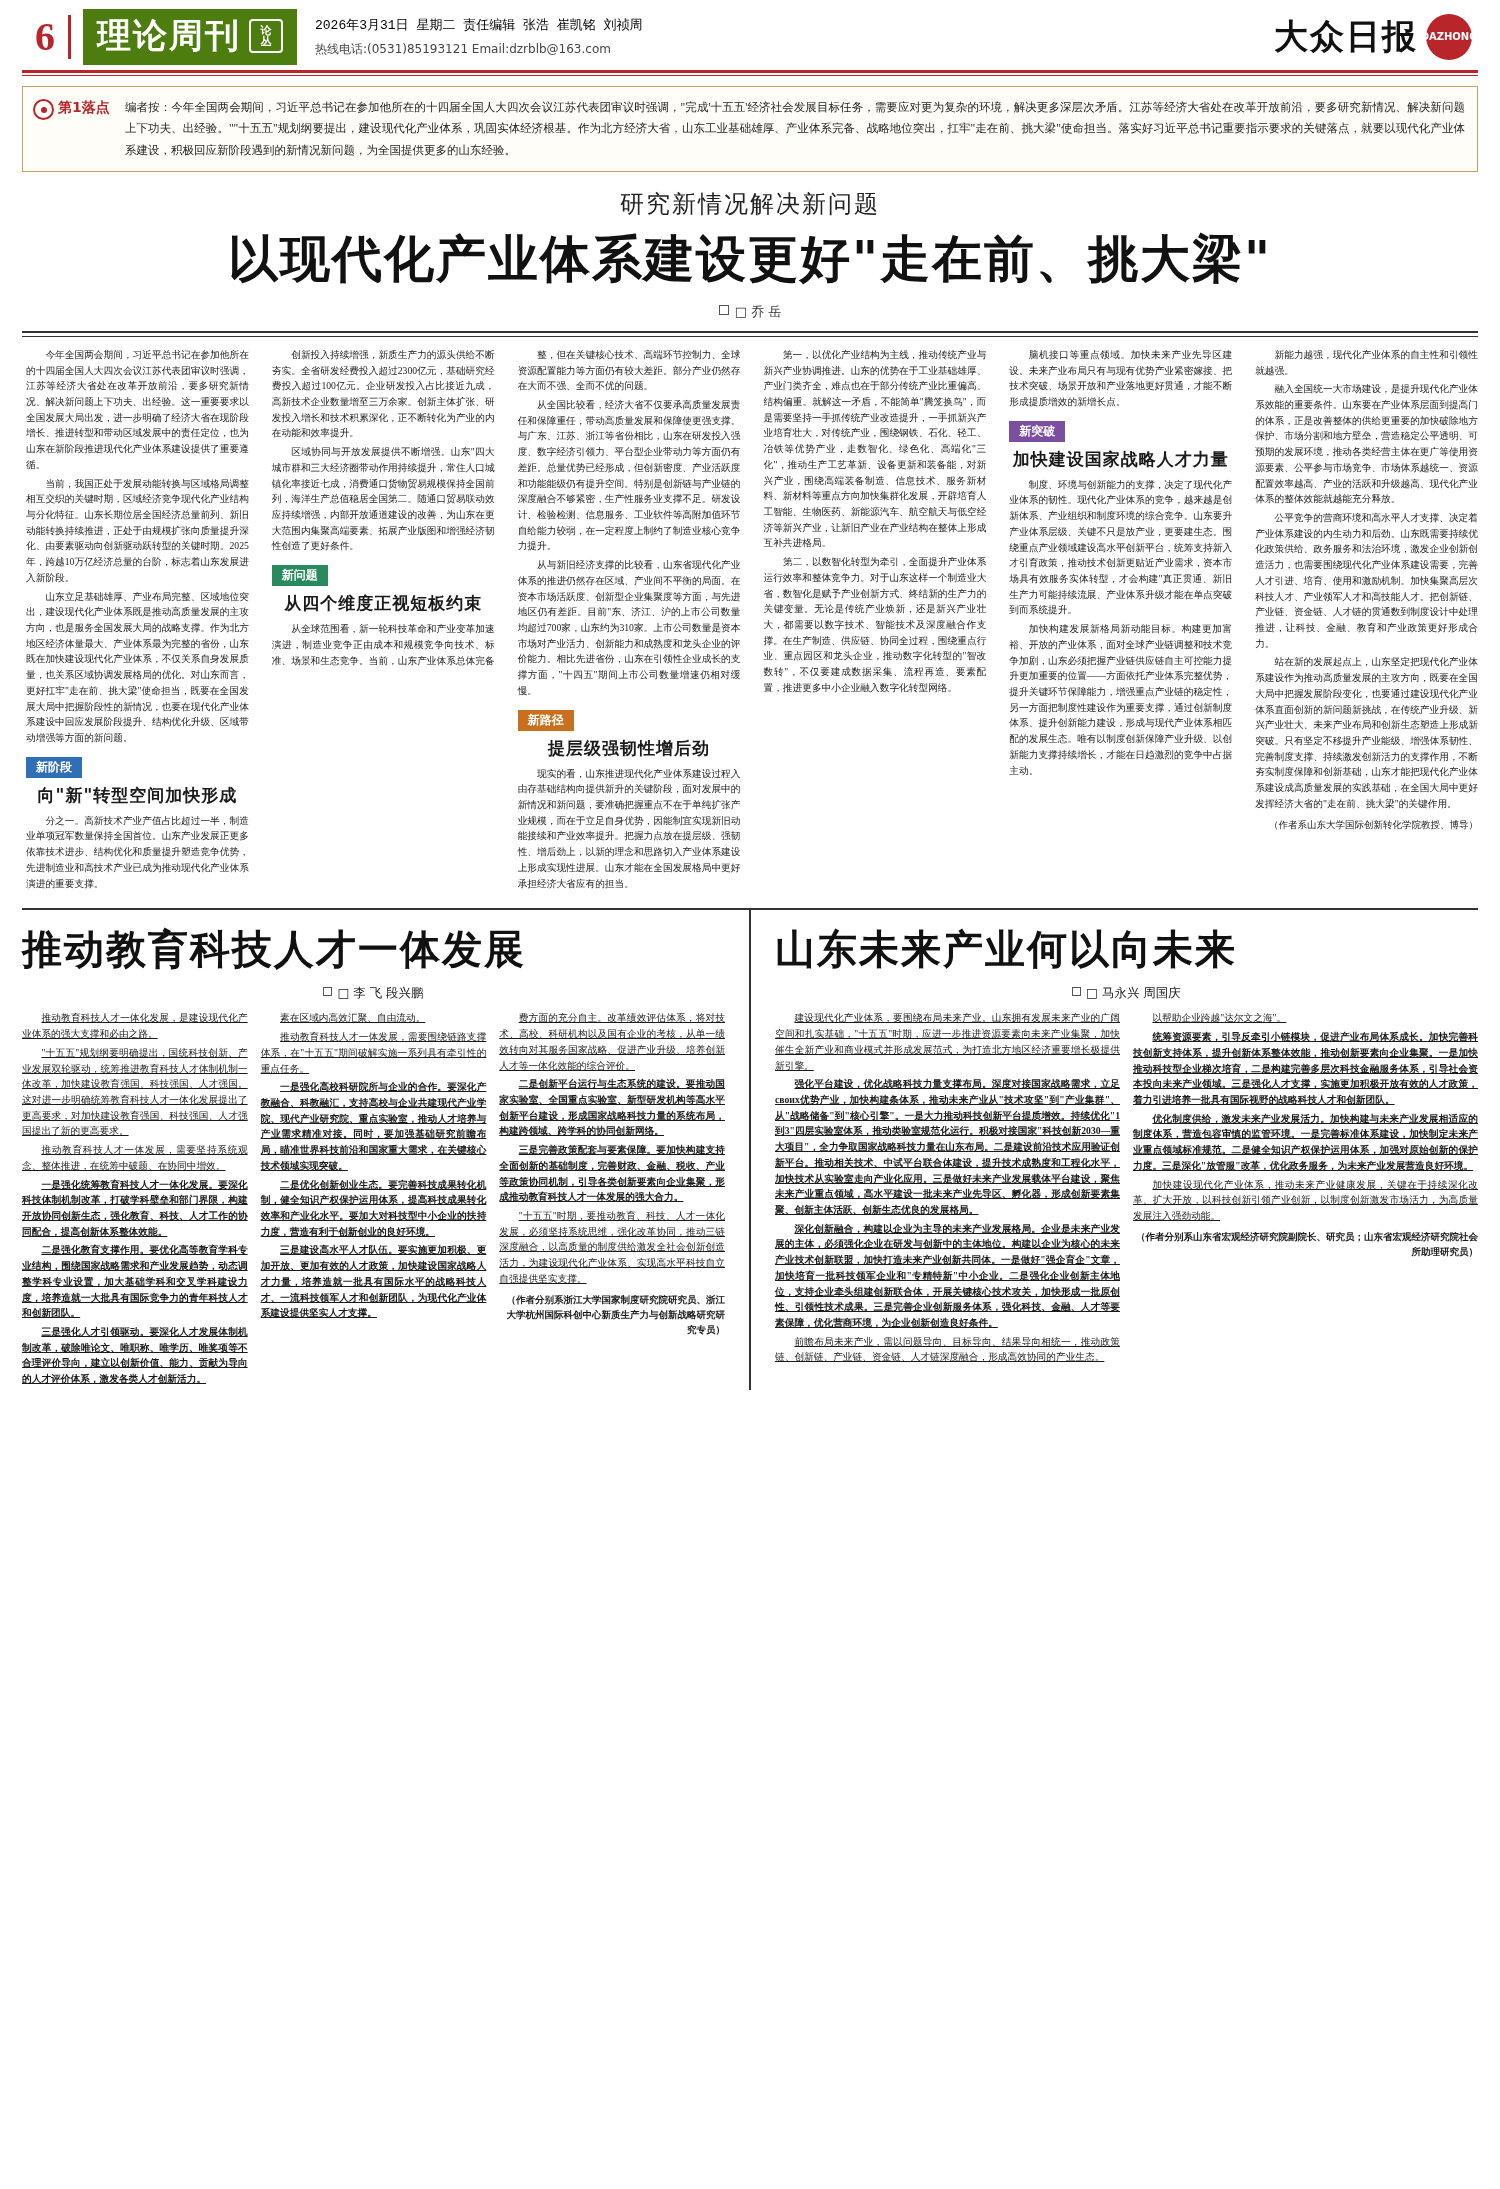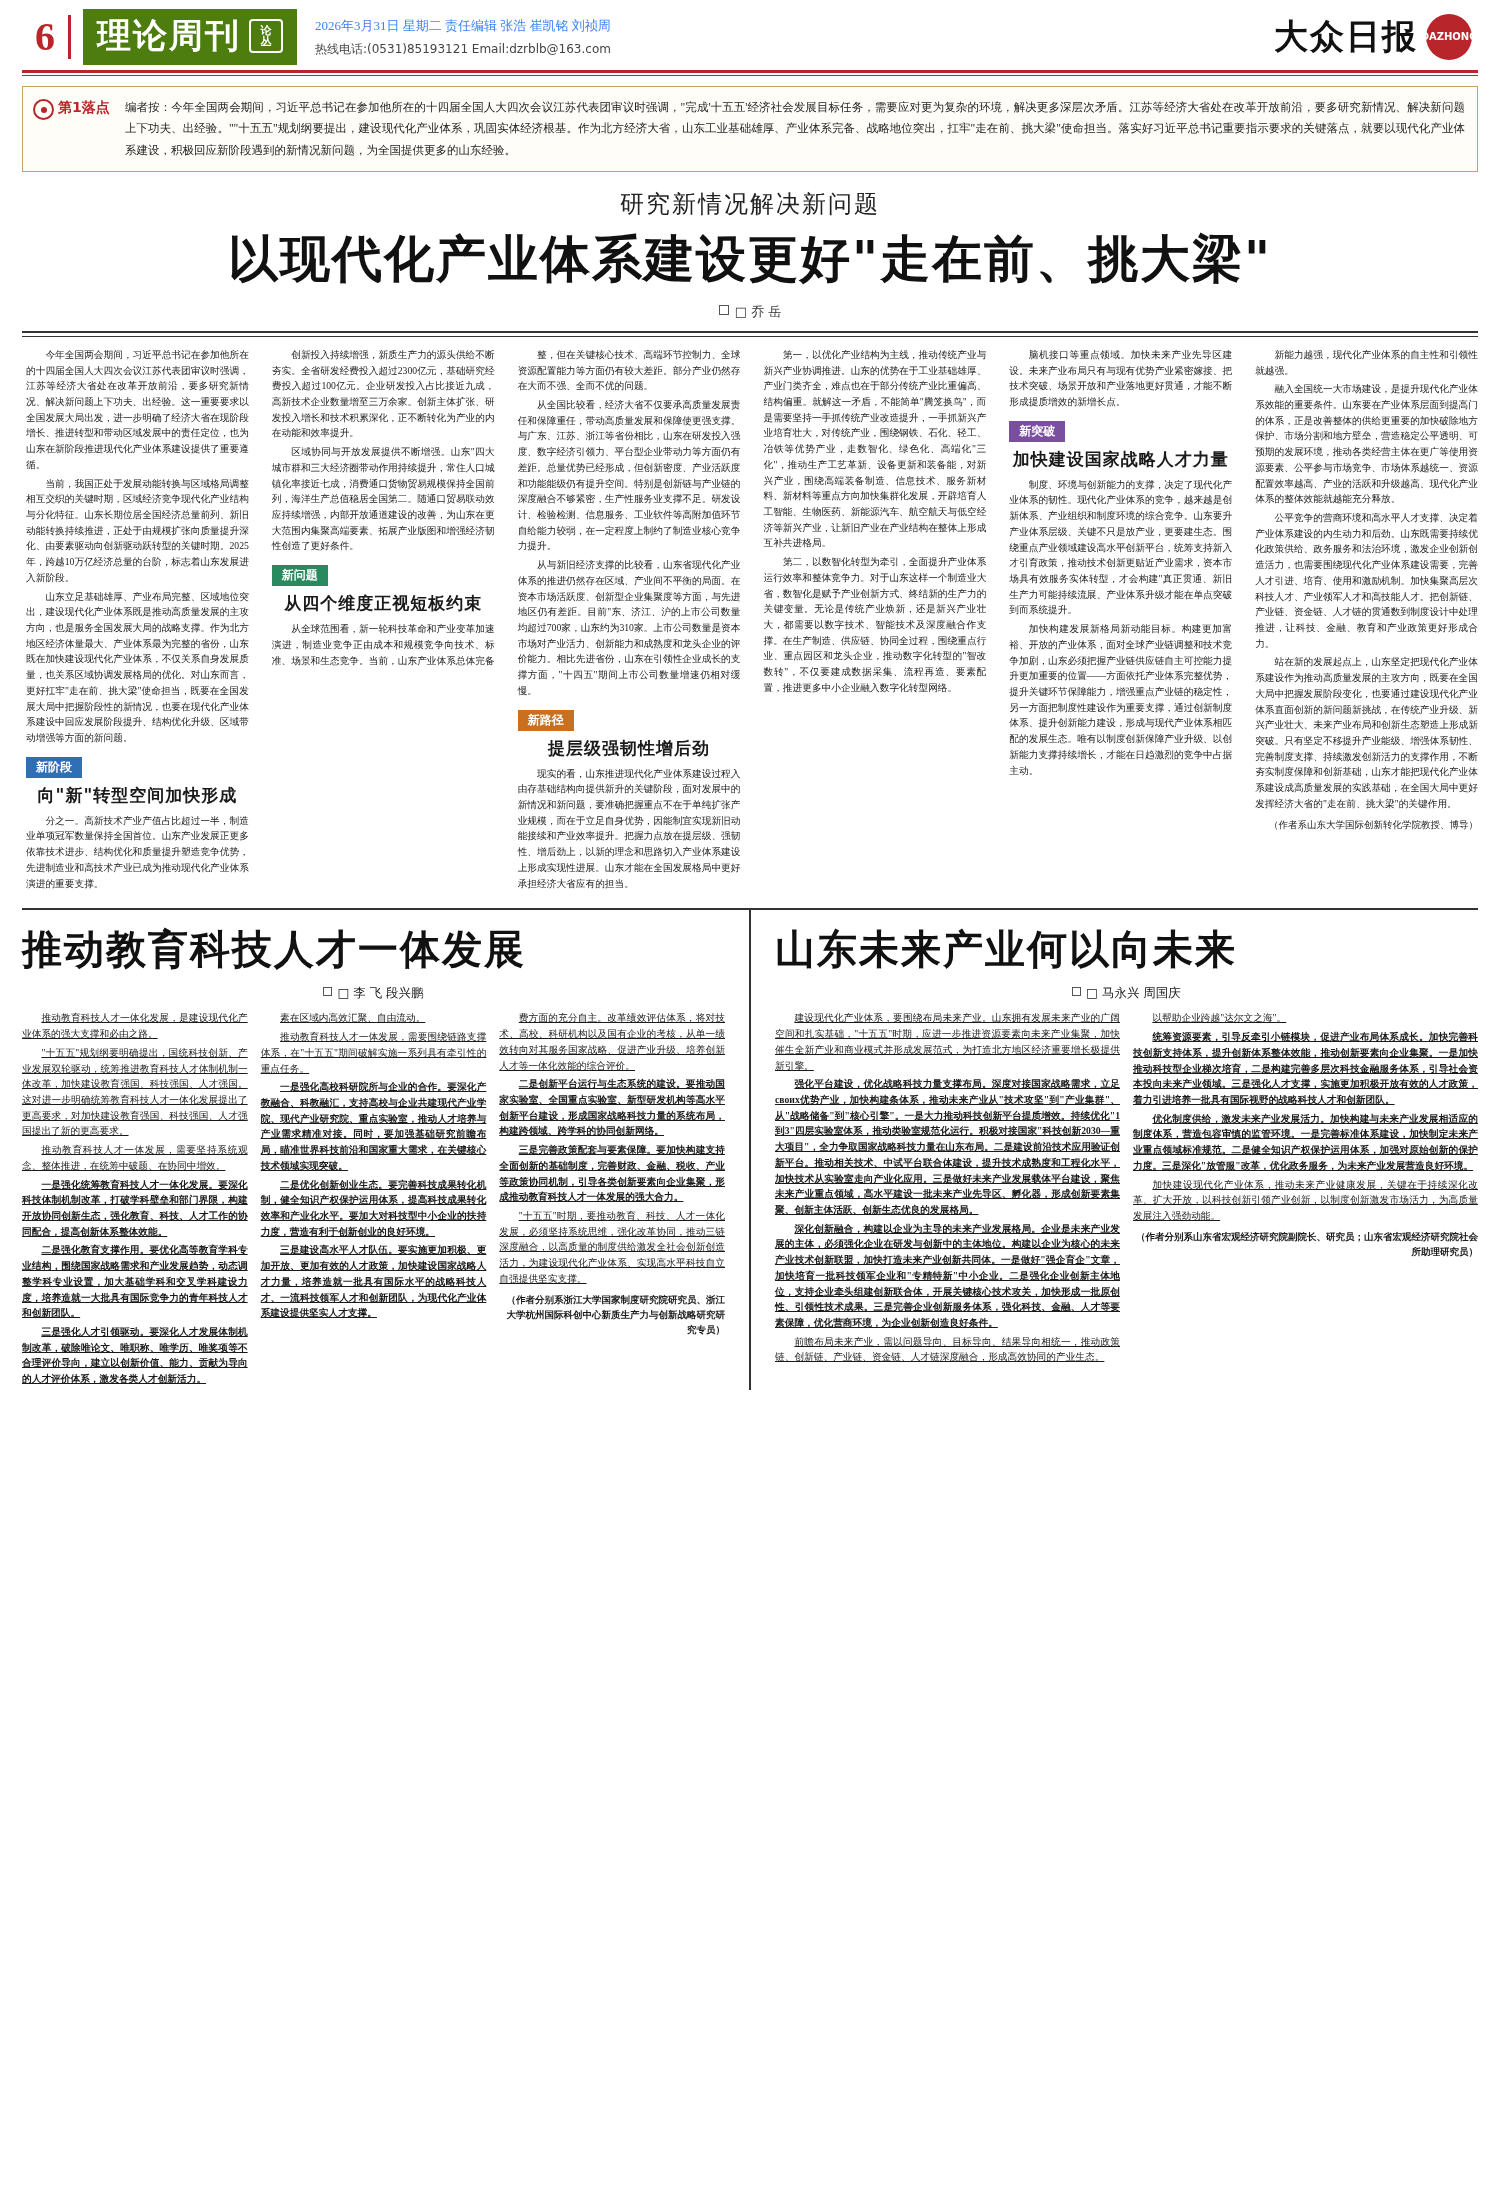--- a/index.html
+++ b/index.html
@@ -27,21 +27,21 @@
     background:#4d7c0f;color:#fff;font-family:"DejaVu Sans",sans-serif;
     font-weight:bold;font-size:34px;letter-spacing:2px;
     padding:4px 14px 6px 14px;display:flex;align-items:center;gap:8px;
   }
   .nameplate .seal{
     display:inline-flex;flex-direction:column;justify-content:center;align-items:center;
     width:30px;height:30px;border:2px solid #fff;border-radius:4px;
     font-size:11px;line-height:11px;font-weight:bold;letter-spacing:0;
   }
   .mast-meta{margin-left:18px;line-height:1.5;}
-  .mast-meta .line1{font-size:13px;color:#3b82f6;font-family:Liberation Serif, serif;}
+  .mast-meta .line1{font-size:13px;color:#000000;font-family:Liberation Mono, monospace;}
   .mast-meta .line2{font-size:12px;color:#444;font-family:"DejaVu Sans",sans-serif;margin-top:4px;}
   .mast-right{margin-left:auto;display:flex;align-items:center;gap:8px;padding-right:4px;}
   .mast-right .dzrb{font-size:34px;font-weight:bold;color:#111;letter-spacing:2px;font-family:"DejaVu Sans",sans-serif;}
   .mast-right .circlelogo{
     width:46px;height:46px;border-radius:50%;background:#b8262b;color:#fff;
     display:flex;align-items:center;justify-content:center;font-size:10px;
     font-family:"DejaVu Sans",sans-serif;text-align:left;line-height:1.05;font-weight:bold;
   }
   .rule-top{height:3px;background:#b8262b;margin:2px 4px 0 4px;}
   .rule-thin{height:1px;background:#b8262b;margin:2px 4px 0 4px;}

